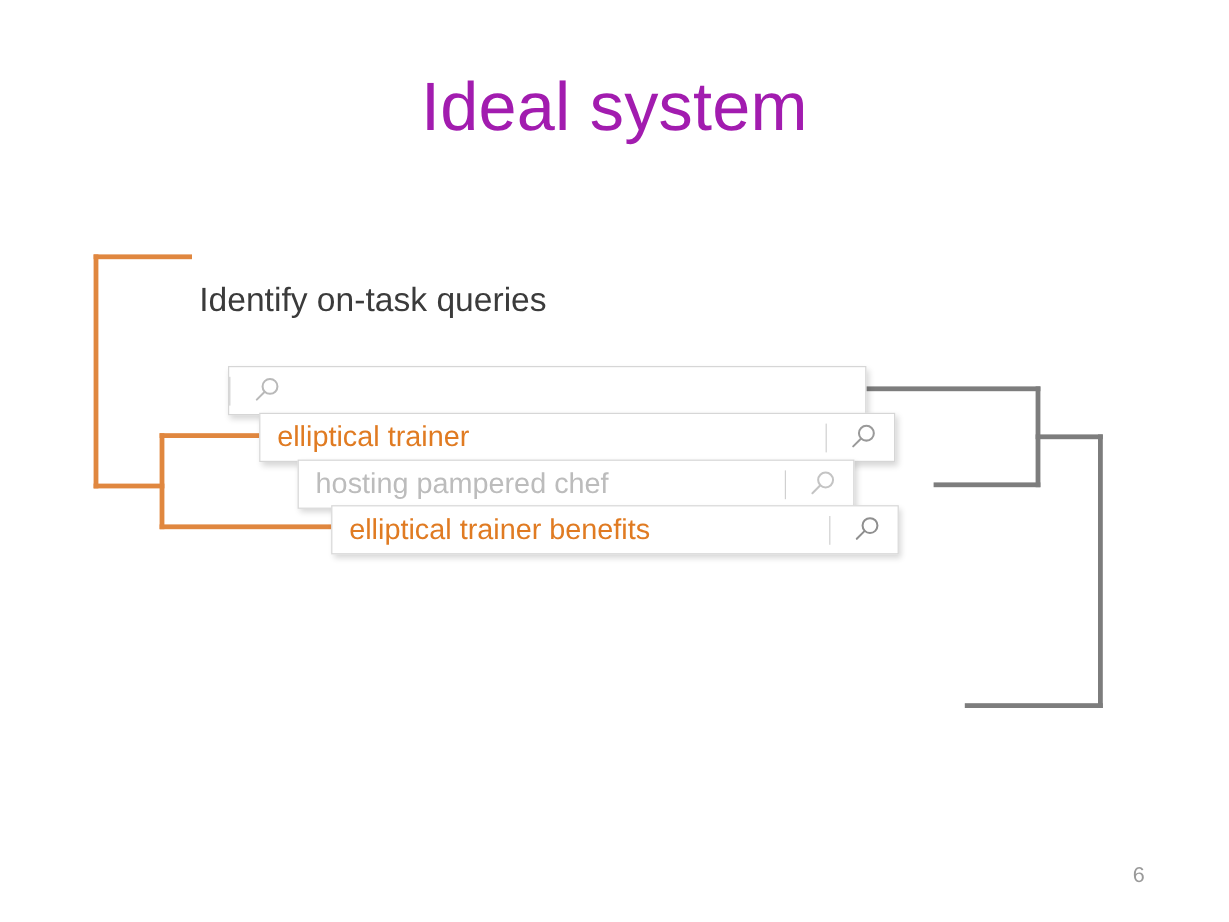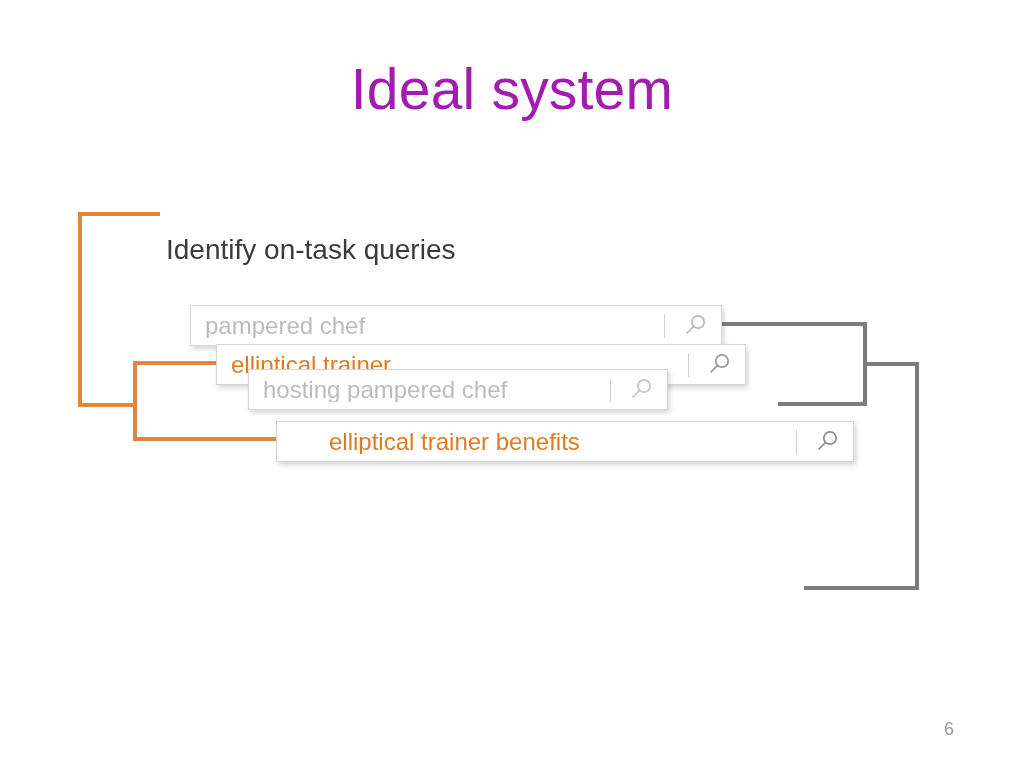--- a/index.html
+++ b/index.html
@@ -91,22 +91,22 @@
     margin-right: 10px;
     display: flex;
     align-items: center;
     justify-content: center;
   }
   .searchbox .mag svg { display: block; }
 
   
   #box-1 { left: 190px; top: 305px; width: 532px; height: 41px; z-index: 11; }
   #box-2 { left: 216px; top: 344px; width: 530px; height: 41px; z-index: 12; }
-  #box-3 { left: 248px; top: 369px; width: 420px; height: 41px; z-index: 13; }
-  #box-4 { left: 276px; top: 421px; width: 578px; height: 41px; z-index: 14; padding-left: 38px; }
+  #box-3 { left: 248px; top: 383px; width: 464px; height: 41px; z-index: 13; }
+  #box-4 { left: 276px; top: 421px; width: 473px; height: 41px; z-index: 14; }
 
   
   #page-number {
     position: absolute;
     left: 944px;
     top: 719px;
     font-size: 18px;
     color: #9a9a9a;
   }
 </style>
@@ -138,21 +138,20 @@
   <div class="line h gray" style="left:863px; top:362px; width:56px;"></div>
 
   <div class="line v gray" style="left:915px; top:362px; height:228px;"></div>
 
   <div class="line h gray" style="left:804px; top:586px; width:115px;"></div>
 
   <div class="annot-label" id="label-on-task">Identify on-task queries</div>
 
 
   <div class="searchbox muted" id="box-1">
-    <span class="query">pampered chef</span>
     <span class="divider"></span>
     <span class="mag">
       <svg width="28" height="28" viewBox="0 0 28 28">
         <circle cx="18" cy="10" r="6.2" fill="none" stroke="#b9b9b9" stroke-width="1.7"></circle>
         <line x1="13.4" y1="14.6" x2="7" y2="21" stroke="#b9b9b9" stroke-width="1.7" stroke-linecap="round"></line>
       </svg>
     </span>
   </div>
 
   <div class="searchbox active" id="box-2">

